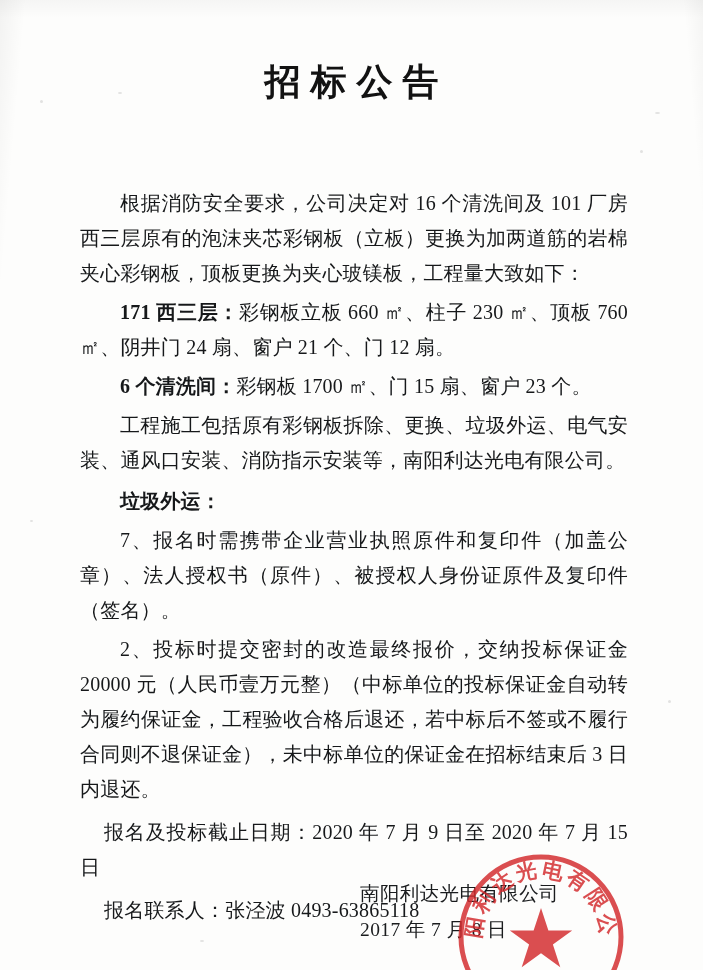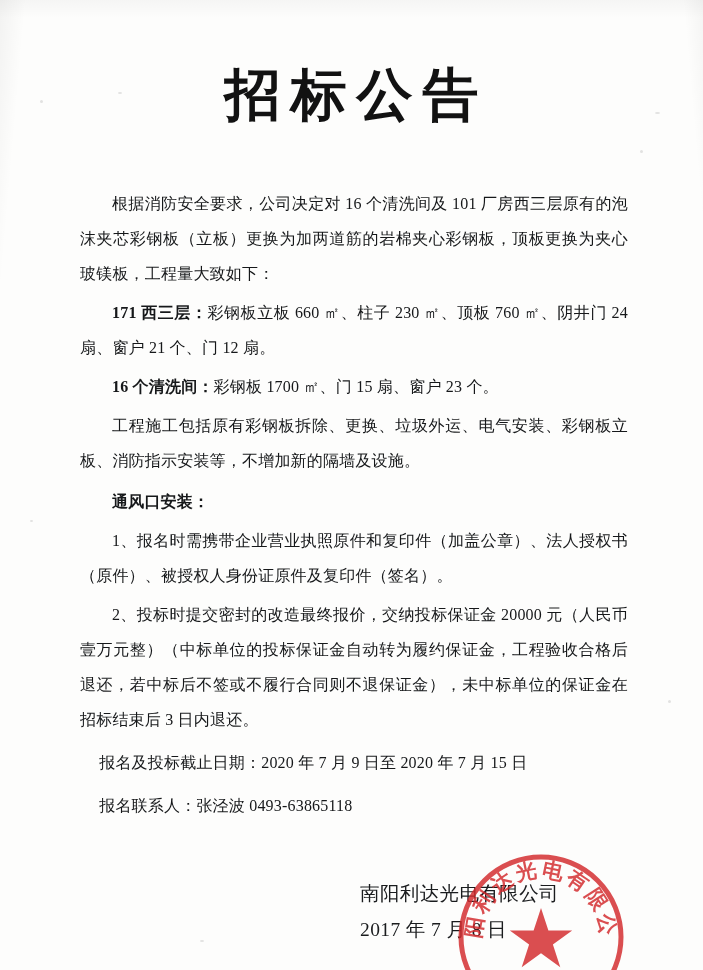--- a/index.html
+++ b/index.html
@@ -32,34 +32,34 @@
     pointer-events: none;
   }
   .doc-title {
     position: absolute;
     top: 58px;
     left: 0;
     right: 0;
     text-align: center;
     font-family: "DejaVu Serif", "Liberation Serif", serif;
     font-weight: bold;
-    font-size: 56px;
+    font-size: 36px;
     letter-spacing: 10px;
     color: #121212;
     text-indent: 10px;
   }
   .body-wrap {
     position: absolute;
     top: 186px;
     left: 80px;
     width: 548px;
   }
   p {
     margin: 0 0 4px 0;
-    font-size: 16px;
+    font-size: 20px;
     line-height: 35px;
     text-align: justify;
     text-justify: inter-ideograph;
     letter-spacing: 0.2px;
   }
   p.indent { text-indent: 2em; }
   .lead-bold { font-weight: bold; }
   .section-head {
     font-weight: bold;
     text-indent: 2em;
@@ -103,27 +103,27 @@
   <div class="paper-speck" style="left:200px; top:940px; width:4px;  height:2px;"></div>
 
   <div class="doc-title">招标公告</div>
 
   <div class="body-wrap">
 
     <p class="indent">根据消防安全要求，公司决定对 16 个清洗间及 101 厂房西三层原有的泡沫夹芯彩钢板（立板）更换为加两道筋的岩棉夹心彩钢板，顶板更换为夹心玻镁板，工程量大致如下：</p>
 
     <p class="indent"><span class="lead-bold">171 西三层：</span><span>彩钢板立板 660 ㎡、柱子 230 ㎡、顶板 760 ㎡、阴井门 24 扇、窗户 21 个、门 12 扇。</span></p>
 
-    <p class="indent"><span class="lead-bold">16 个清洗间：</span><span>彩钢板 1700 ㎡、门 15 扇、窗户 23 个。</span></p>
+    <p class="indent"><span class="lead-bold">6 个清洗间：</span><span>彩钢板 1700 ㎡、门 15 扇、窗户 23 个。</span></p>
 
-    <p class="indent">工程施工包括原有彩钢板拆除、更换、垃圾外运、电气安装、彩钢板立板、消防指示安装等，不增加新的隔墙及设施。</p>
+    <p class="indent">工程施工包括原有彩钢板拆除、更换、垃圾外运、电气安装、通风口安装、消防指示安装等，南阳利达光电有限公司。</p>
 
-    <p class="section-head">通风口安装：</p>
+    <p class="section-head">垃圾外运：</p>
 
-    <p class="indent">1、报名时需携带企业营业执照原件和复印件（加盖公章）、法人授权书（原件）、被授权人身份证原件及复印件（签名）。</p>
+    <p class="indent">7、报名时需携带企业营业执照原件和复印件（加盖公章）、法人授权书（原件）、被授权人身份证原件及复印件（签名）。</p>
 
     <p class="indent">2、投标时提交密封的改造最终报价，交纳投标保证金 20000 元（人民币壹万元整）（中标单位的投标保证金自动转为履约保证金，工程验收合格后退还，若中标后不签或不履行合同则不退保证金），未中标单位的保证金在招标结束后 3 日内退还。</p>
 
     <div class="tail">
       <p>报名及投标截止日期：2020 年 7 月 9 日至 2020 年 7 月 15 日</p>
       <p>报名联系人：张泾波    0493-63865118</p>
     </div>
   </div>
 
   <div class="sign-block">

